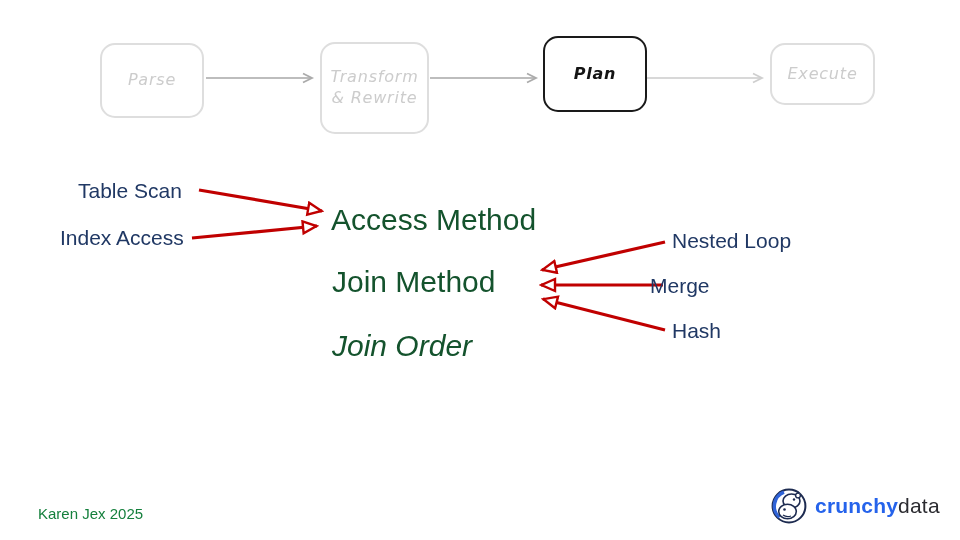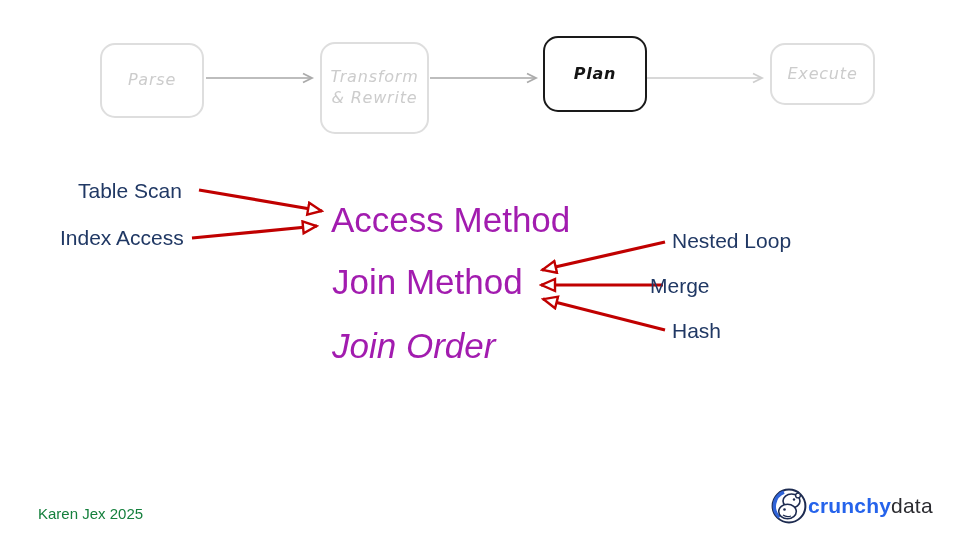--- a/index.html
+++ b/index.html
@@ -36,23 +36,23 @@
     letter-spacing: 0.8px;
     color: #cccccc;
     white-space: pre-line;
     line-height: 1.3;
   }
   .stage.active { border: 2.5px solid #1a1a1a; }
   .stage.active .stage-label { color: #141414; font-weight: 600; }
   
   .heading {
     position: absolute;
-    font-size: 35px;
+    font-size: 30px;
     line-height: 36px;
-    color: #a21caf;
+    color: #14532d;
     white-space: nowrap;
   }
   
   .option-label {
     position: absolute;
     font-size: 21px;
     line-height: 23px;
     color: #203864;
     white-space: nowrap;
   }
@@ -64,20 +64,21 @@
     font-size: 15px;
     color: #15803d;
   }
   .logo {
     position: absolute;
     left: 770px;
     top: 486px;
     height: 40px;
     display: flex;
     align-items: center;
+    gap: 7px;
   }
   .logo-text { font-size: 21px; letter-spacing: 0.2px; white-space: nowrap; }
   .brand-bold { color: #2563eb; font-weight: 700; }
   .brand-light { color: #2b2b30; font-weight: 400; }
 </style>
 </head>
 <body>
 
 <div class="slide">
 

